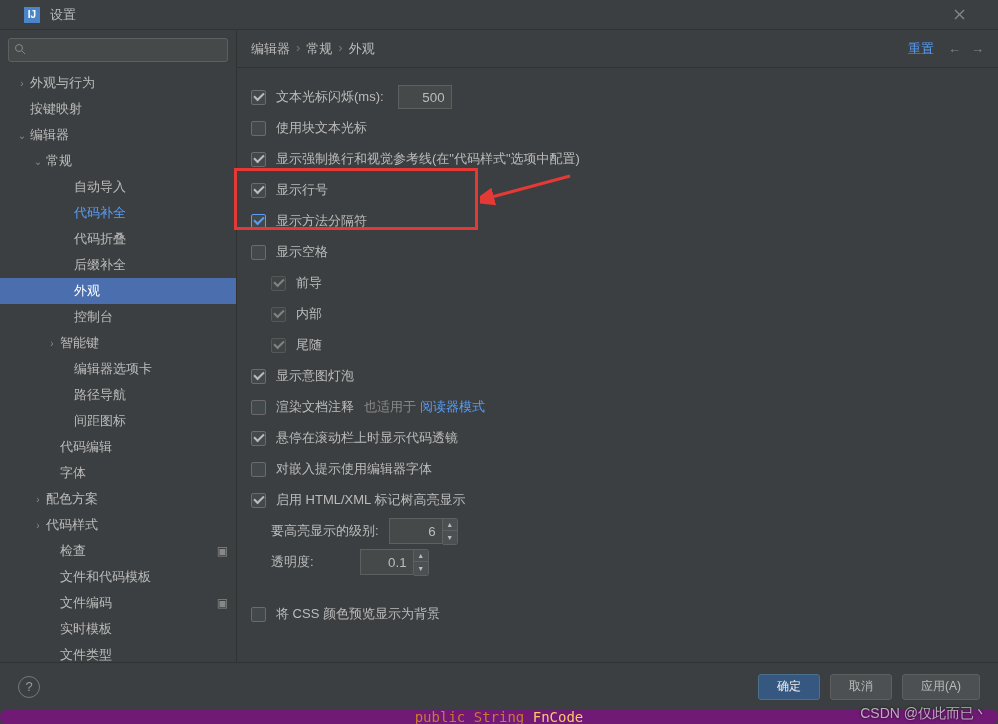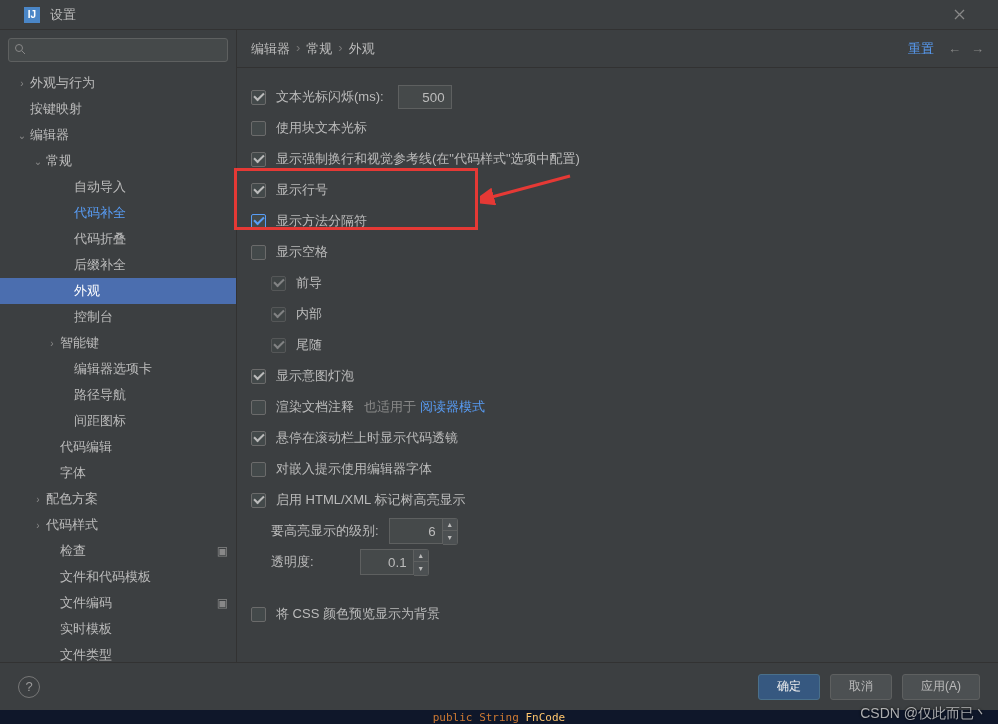--- a/index.html
+++ b/index.html
@@ -253,27 +253,28 @@
   bottom: 1px;
   right: 10px;
   color: #d0d0d0;
   font-size: 14px;
   opacity: .8;
   text-shadow: 0 0 3px #000;
   pointer-events: none;
 }
 .bottom-strip {
   height: 14px;
-  background: #0f172a;
+  background: #701a75;
   display:flex;
   align-items:center;
   justify-content:center;
   color:#666;
-  font-size:11px;
+  font-size:14px;
   font-family: monospace;
+  border-radius: 6px;
 }
 .bottom-strip .k-pub{color:#cc7832;}
 .bottom-strip .k-str{color:#cc7832;}
 .bottom-strip .k-fn{color:#ffc66d;}
 </style>
 </head>
 <body>
 
 <div class="titlebar">
   <span class="app-icon">IJ</span>

